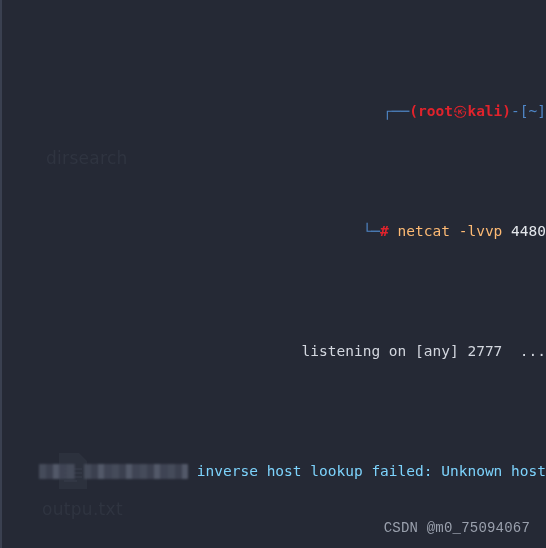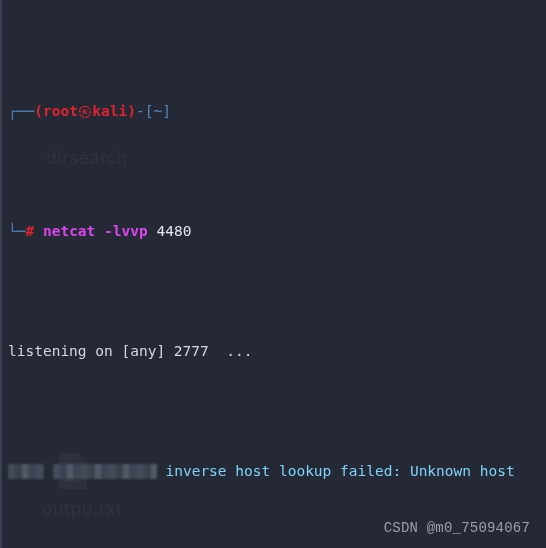--- a/index.html
+++ b/index.html
@@ -63,26 +63,26 @@
 
   
   #screen {
     position: absolute;
     left: 0; top: 0;
     width: 100%;
     padding: 3px 0 0 8px;
     box-sizing: border-box;
     white-space: pre;
   }
-  .line { height: 24px; white-space: pre; }
+  .line { height: 24px; white-space: pre; text-align: right; }
 
   .c-blue   { color: #4f86c6; }
   .c-red    { color: #e0232c; font-weight: bold; }
   .c-redsym { color: #e0232c; }
-  .c-teal   { color: #d946ef; font-weight: bold; }
+  .c-teal   { color: #fdba74; }
   .c-white  { color: #e4e7ec; }
   .c-txt    { color: #7dd3fc; }
 
   
   .redact {
     display: inline-block;
     vertical-align: -3px;
     height: 15px;
     border-radius: 1px;
     background:

